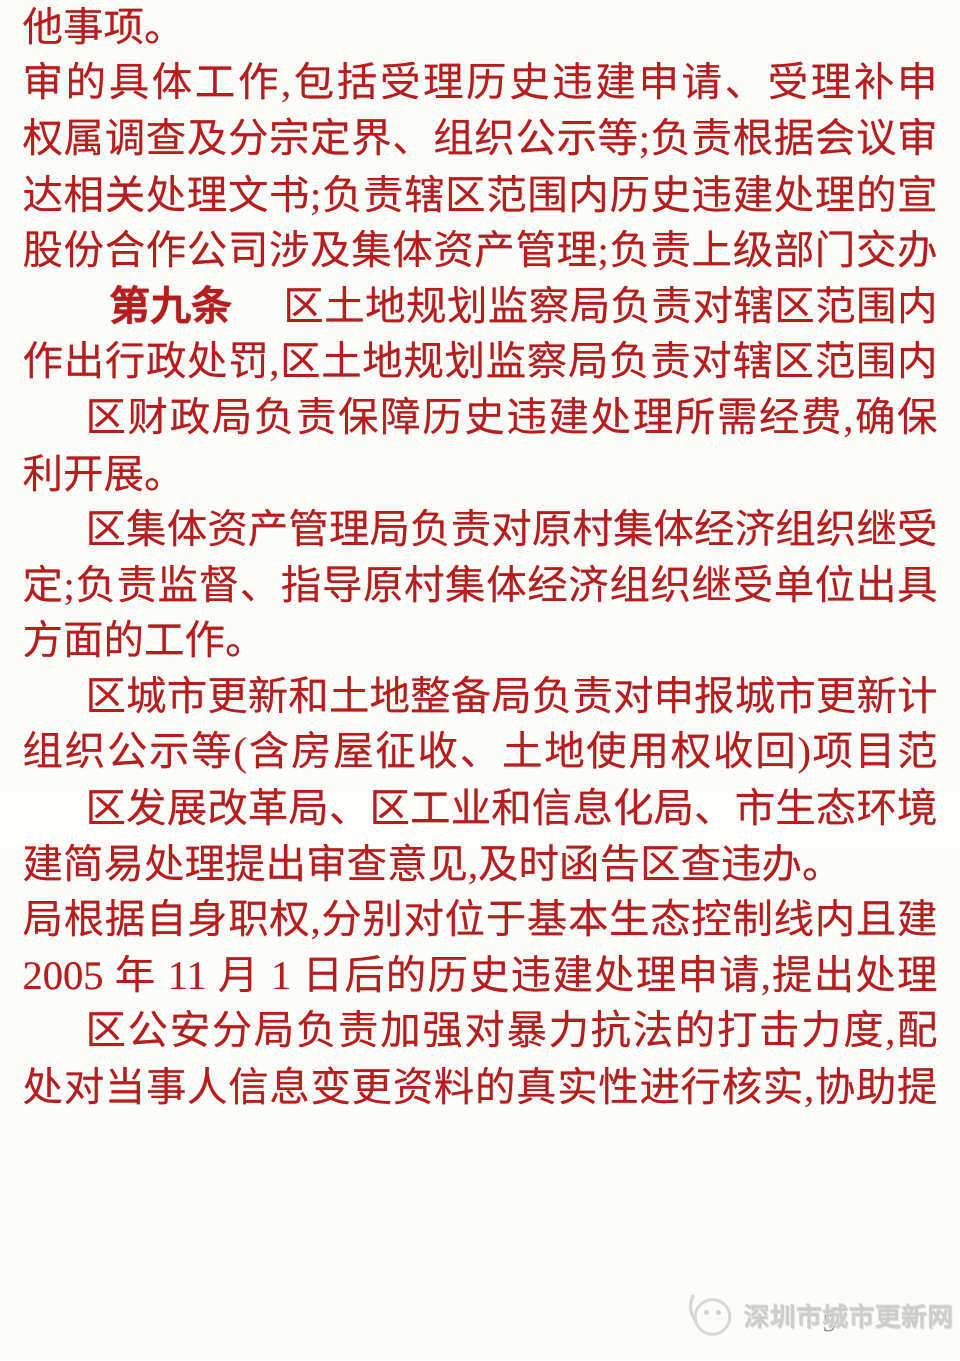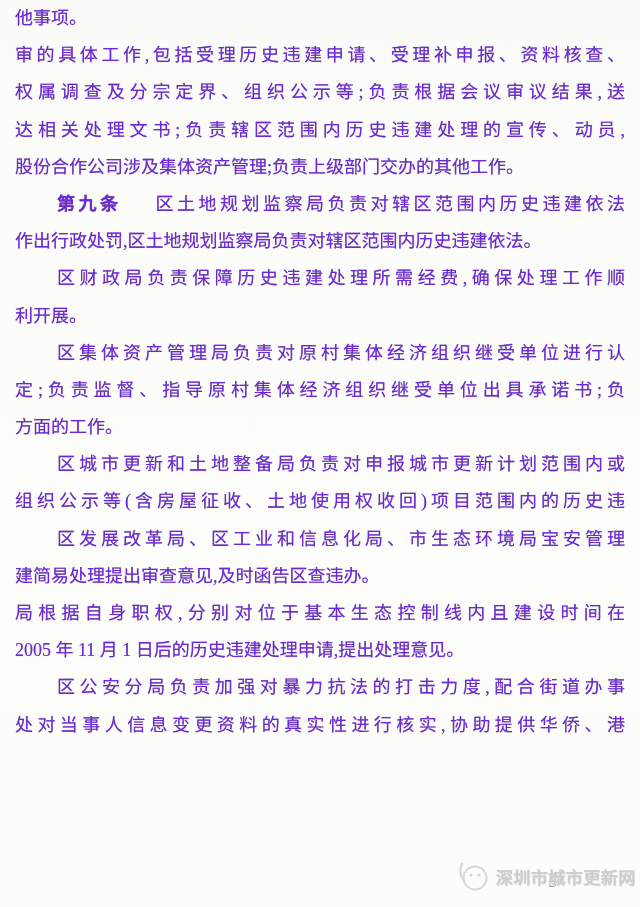--- a/index.html
+++ b/index.html
@@ -20,37 +20,38 @@
   }
   .content {
     position: absolute;
     top: 0;
     left: 15px;
     right: 15px;
   }
   .line {
     height: 37.2px;
     line-height: 37.2px;
-    font-size: 18px;
-    color: #6d28d9;
+    font-size: 27px;
+    color: #b91c1c;
     text-shadow: 0 0 0.7px rgba(70, 70, 70, 0.55);
     text-align: justify;
     text-align-last: left;
     overflow: hidden;
   }
   .line.fill {
     text-align-last: justify;
   }
   .line.indent {
     text-indent: 42px;
   }
   .article-head {
     font-weight: 700;
     margin-right: 34px;
     text-shadow: 0 0 0.9px rgba(55, 55, 55, 0.7);
+    margin-left: 16px;
   }
   .page-number {
     position: absolute;
     right: 83px;
     bottom: 15px;
     font-size: 17px;
     color: #8d8d8d;
     text-shadow: 0 0 0.6px rgba(120, 120, 120, 0.5);
     z-index: 1;
   }

